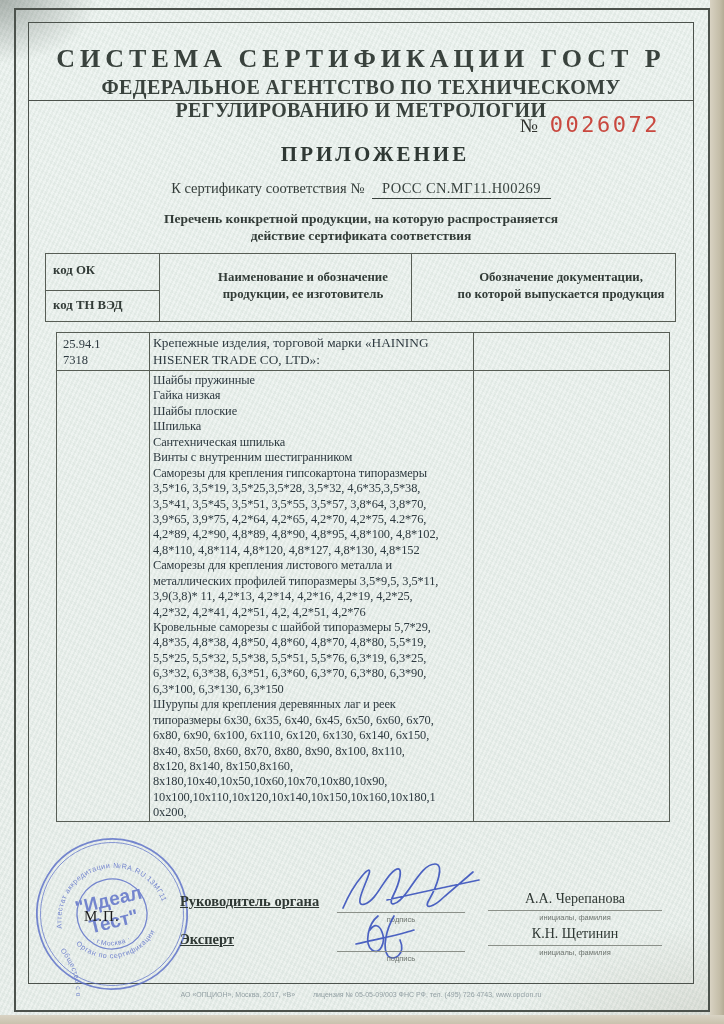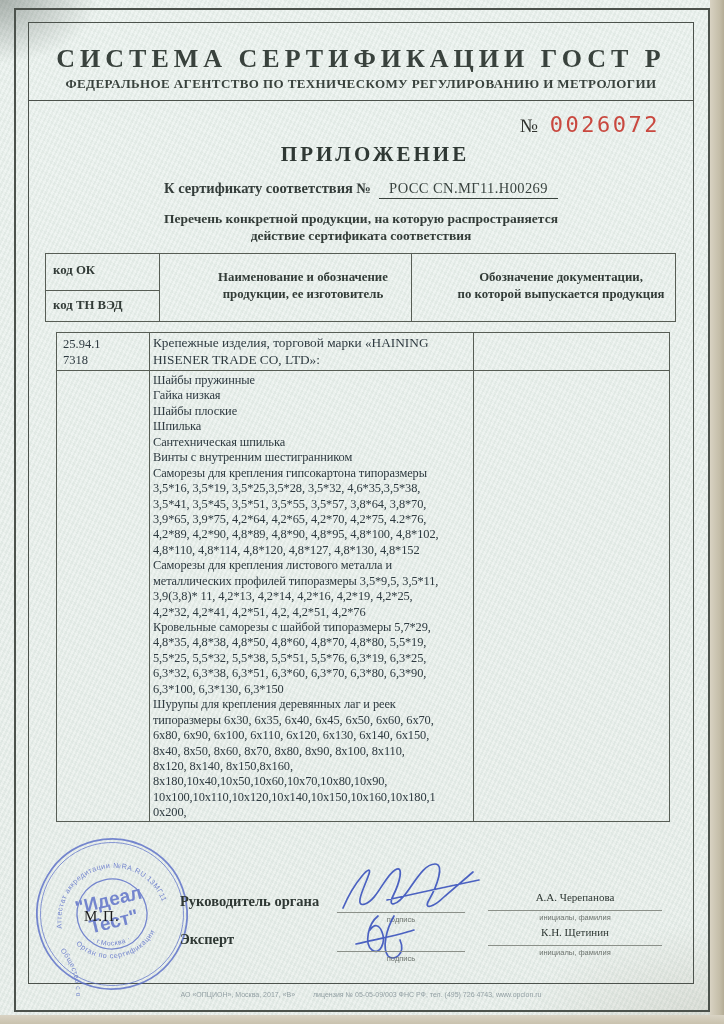--- a/index.html
+++ b/index.html
@@ -17,57 +17,57 @@
   .scan-edge-right{right:0;top:0;width:14px;height:100%;
     background:linear-gradient(90deg,#d8d2c2,#c4bda8 70%,#b4ac95);}
   .scan-edge-bottom{left:0;bottom:0;width:724px;height:9px;
     background:linear-gradient(#d9d3c4,#c9c2ae);}
   .border-outer{left:14px;top:8px;width:692px;height:1000px;border:2px solid #4c524c;}
   .border-inner{left:28px;top:22px;width:664px;height:960px;border:1.6px solid #4c524c;}
 
   .sys-title{left:28px;top:44px;width:666px;text-align:center;
     font-weight:bold;font-size:26px;letter-spacing:5px;color:#39423d;}
   .agency{left:28px;top:76px;width:666px;text-align:center;
-    font-weight:bold;font-size:13px;letter-spacing:.4px;color:#39423d;}
+    font-weight:bold;font-size:20px;letter-spacing:.4px;color:#39423d;}
   .rule{left:28px;top:100px;width:666px;border-top:1.7px solid #4c524c;}
 
   .doc-number{top:112px;right:64px;white-space:nowrap;}
   .doc-number .no{font-size:19px;color:#30332f;margin-right:12px;}
   .doc-number .digits{font-family:"DejaVu Sans Mono","Liberation Mono",monospace;
     font-size:22px;letter-spacing:2.5px;color:#c9483f;}
 
   .doc-title{left:28px;top:142px;width:694px;text-align:center;
     font-weight:bold;font-size:21px;letter-spacing:3px;color:#2f3834;}
   .cert-line{left:28px;top:180px;width:666px;text-align:center;font-size:14.5px;}
-  .cert-line .lbl{font-weight:bold;margin-top:35px;}
+  .cert-line .lbl{font-weight:normal;margin-top:35px;}
   .cert-line .num{display:inline-block;margin-left:8px;padding:0 10px 1px 10px;
     border-bottom:1.2px solid #39423d;letter-spacing:.4px;color:#3a4440;}
   .subtitle{left:28px;top:210px;width:666px;text-align:center;
     font-weight:bold;font-size:13.5px;line-height:17px;color:#333c38;}
 
   .thead-table{left:45px;top:253px;width:629px;height:67px;border:1.4px solid #575d55;}
   .tbody-table{left:56px;top:332px;width:612px;height:488px;border:1.4px solid #575d55;}
   .vline,.hline{position:absolute;background:#575d55;}
   .cell-label{position:absolute;font-weight:bold;font-size:12.8px;color:#323b37;}
   .cell-center{position:absolute;text-align:center;font-weight:bold;font-size:12.8px;
     line-height:17px;color:#323b37;padding-left:18px;}
   .codes{position:absolute;left:6px;top:3px;font-size:12.5px;line-height:16px;color:#2e3a40;}
   .product-head{position:absolute;left:96px;top:2px;width:308px;font-size:13.3px;
     line-height:16.5px;color:#2e3a40;}
   .product-lines{position:absolute;left:96px;top:40px;width:320px;color:#2e3a40;}
   .product-lines div{height:15.45px;font-size:12.4px;line-height:15.45px;
     white-space:nowrap;letter-spacing:-.1px;}
 
   .stamp{left:30px;top:832px;width:164px;height:164px;opacity:.82;}
   .mp-label{left:84px;top:908px;font-size:15px;letter-spacing:1px;color:#1d1d1d;}
-  .role{font-weight:bold;font-size:14.5px;color:#2f3834;}
+  .role{font-weight:bold;font-size:14.5px;color:#2f3834;text-decoration:underline;}
   .sig-line{border-top:1.1px solid #8b9089;}
   .small-caption{font-family:"Liberation Sans","DejaVu Sans",sans-serif;
     font-size:7.5px;color:#6d746f;text-align:center;}
-  .name{font-size:11px;text-align:center;color:#2f3834;}
+  .name{font-size:14px;text-align:center;color:#2f3834;}
   .footer{left:28px;top:991px;width:666px;text-align:center;
     font-family:"Liberation Sans","DejaVu Sans",sans-serif;font-size:7px;color:#93a0a4;}
   .footer span{margin:0 9px;}
   svg{display:block;}
 </style>
 </head>
 <body>
 
 <div class="page">
 

